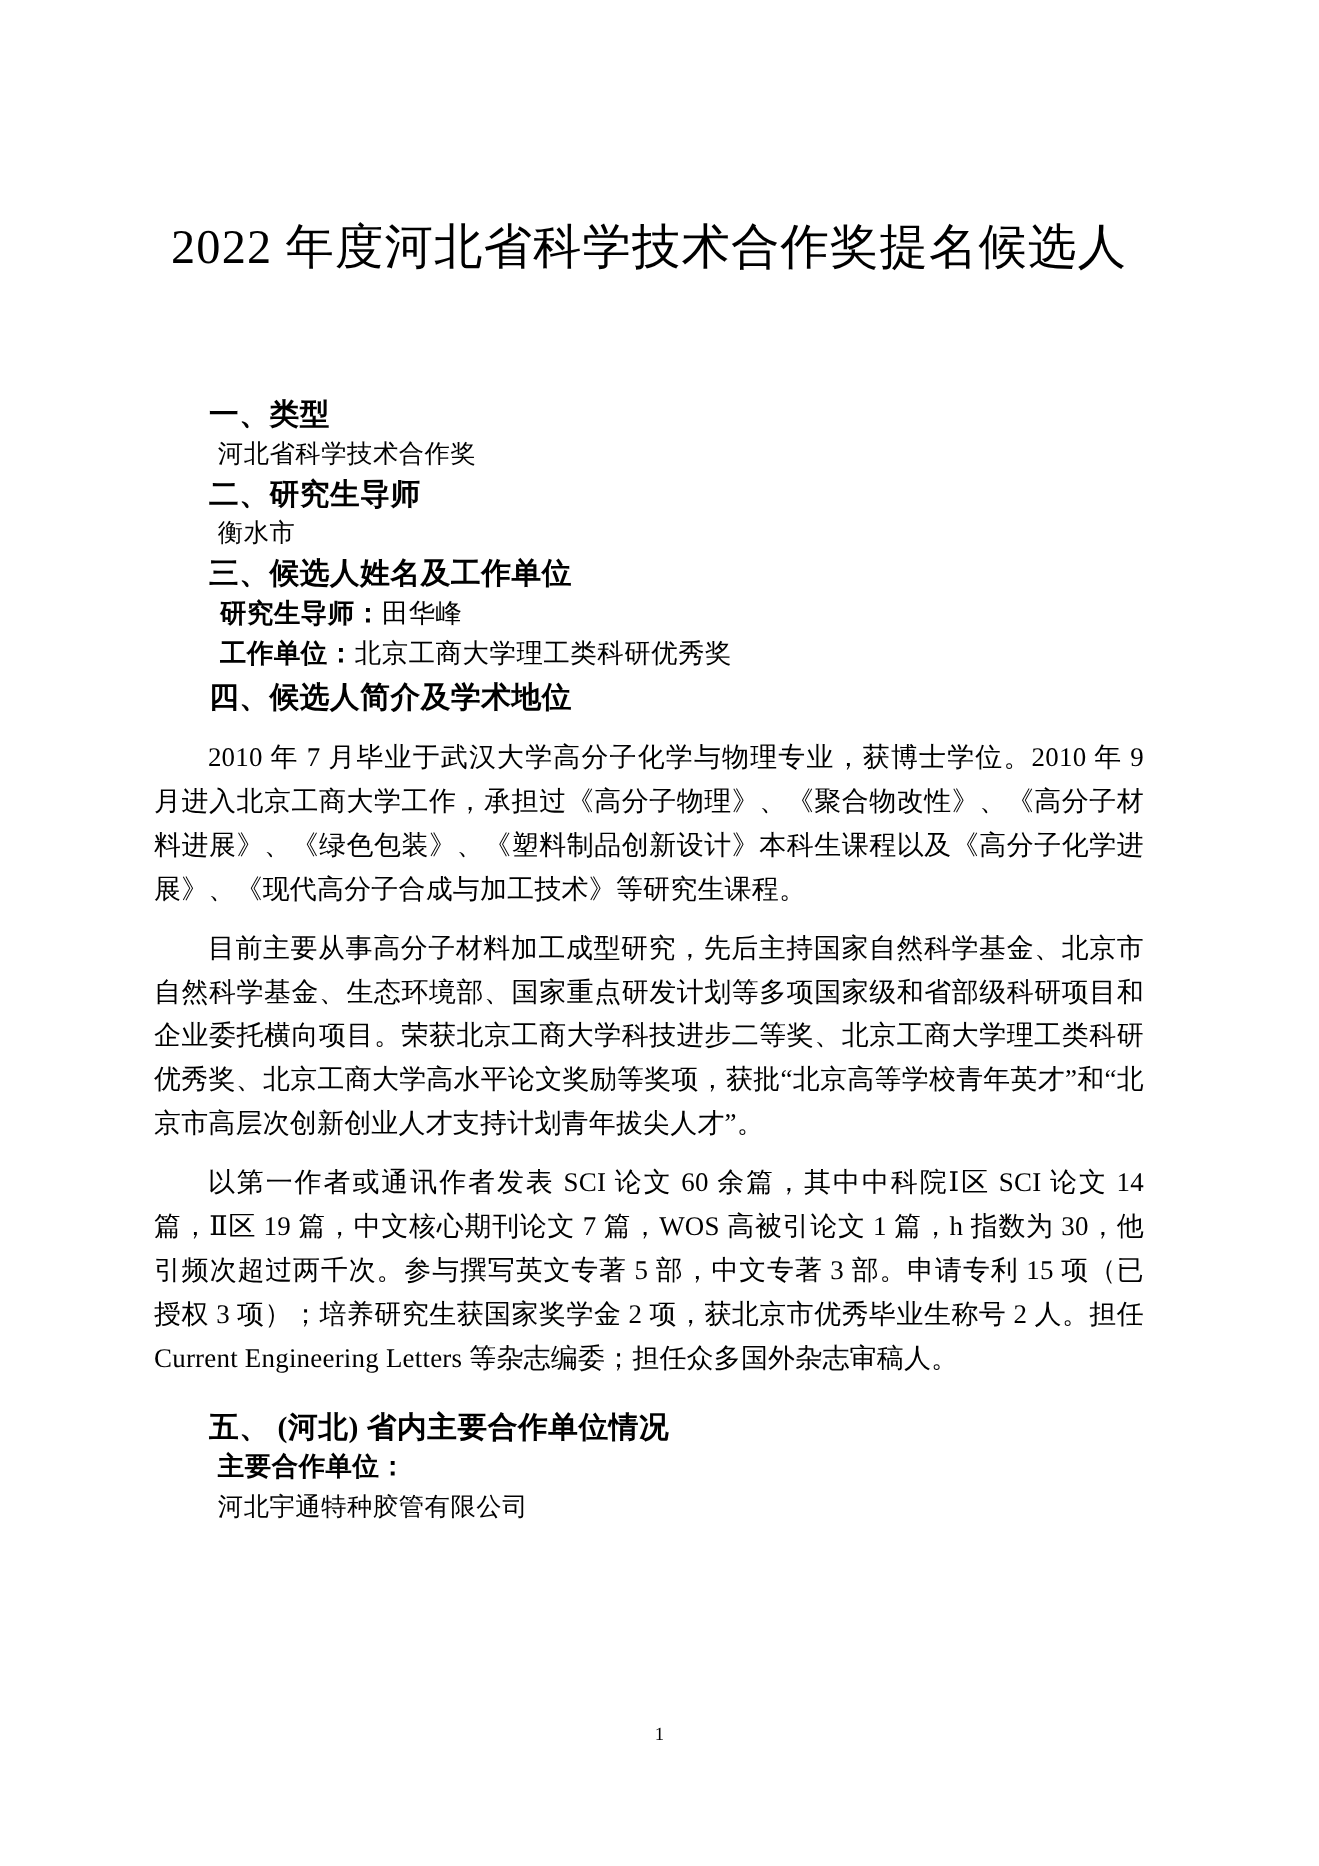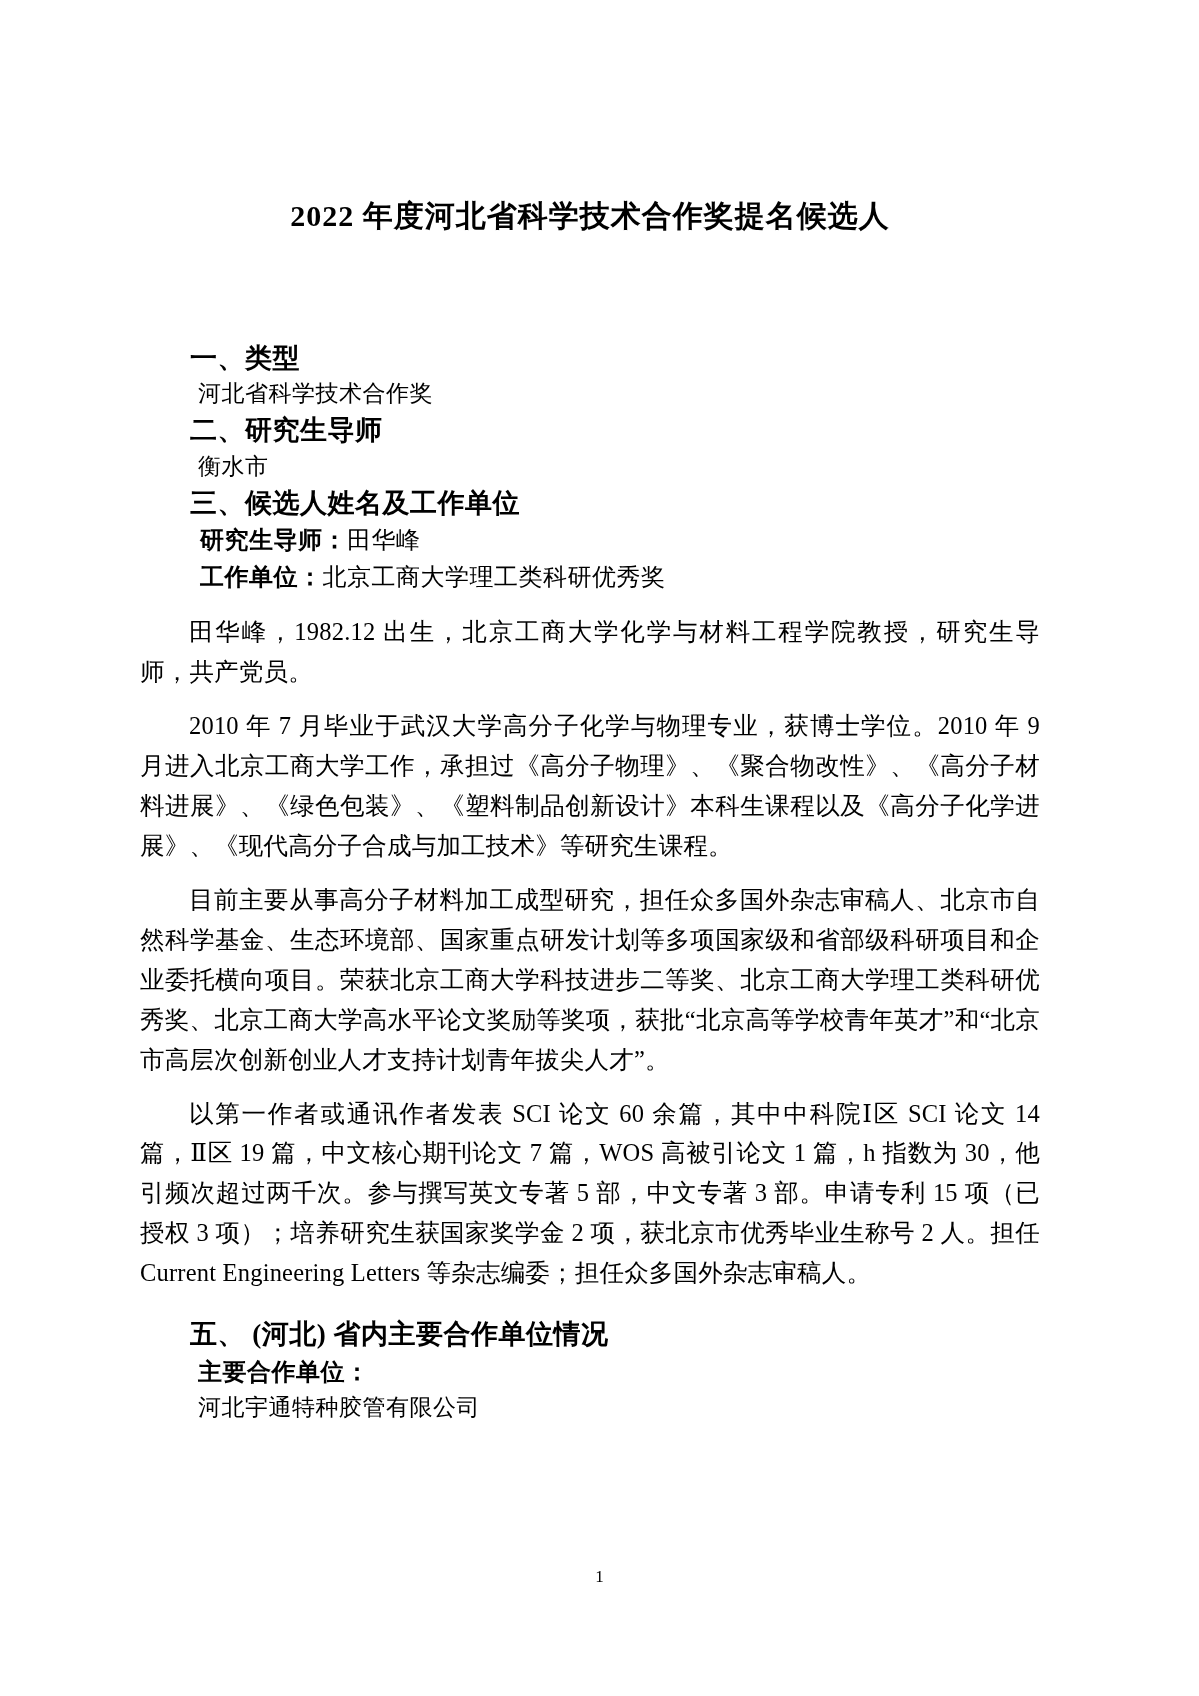--- a/index.html
+++ b/index.html
@@ -23,22 +23,22 @@
   .content {
     position: absolute;
     left: 140px;
     top: 0;
     width: 900px;
   }
 
   
   .doc-title {
     text-align: center;
-    font-size: 30px;
-    font-weight: bold;
+    font-size: 44px;
+    font-weight: normal;
     line-height: 1.3;
     letter-spacing: 1px;
     margin-top: 196px;
     margin-bottom: 0;
     white-space: nowrap;
   }
 
   
   .section-heading {
     font-size: 27px;
@@ -133,26 +133,26 @@
     <p class="value-line">衡水市</p>
 
     <h2 class="section-heading">三、候选人姓名及工作单位</h2>
     <p class="sub-line">
       <span class="lbl">研究生导师：</span><span class="val">田华峰</span>
     </p>
     <p class="sub-line">
       <span class="lbl">工作单位：</span><span class="val">北京工商大学理工类科研优秀奖</span>
     </p>
 
+    <h2 class="section-heading">四、候选人简介及学术地位</h2>
 
     <div class="spacer-sm"></div>
 
-    <p class="body-par">田华峰，1982.12 出生，北京工商大学化学与材料工程学院教授，研究生导师，共产党员。</p>
     <p class="body-par">2010 年 7 月毕业于武汉大学高分子化学与物理专业，获博士学位。2010 年 9 月进入北京工商大学工作，承担过《高分子物理》、《聚合物改性》、《高分子材料进展》、《绿色包装》、《塑料制品创新设计》本科生课程以及《高分子化学进展》、《现代高分子合成与加工技术》等研究生课程。</p>
-    <p class="body-par">目前主要从事高分子材料加工成型研究，担任众多国外杂志审稿人、北京市自然科学基金、生态环境部、国家重点研发计划等多项国家级和省部级科研项目和企业委托横向项目。荣获北京工商大学科技进步二等奖、北京工商大学理工类科研优秀奖、北京工商大学高水平论文奖励等奖项，获批“北京高等学校青年英才”和“北京市高层次创新创业人才支持计划青年拔尖人才”。</p>
+    <p class="body-par">目前主要从事高分子材料加工成型研究，先后主持国家自然科学基金、北京市自然科学基金、生态环境部、国家重点研发计划等多项国家级和省部级科研项目和企业委托横向项目。荣获北京工商大学科技进步二等奖、北京工商大学理工类科研优秀奖、北京工商大学高水平论文奖励等奖项，获批“北京高等学校青年英才”和“北京市高层次创新创业人才支持计划青年拔尖人才”。</p>
     <p class="body-par">以第一作者或通讯作者发表 SCI 论文 60 余篇，其中中科院Ⅰ区 SCI 论文 14 篇，Ⅱ区 19 篇，中文核心期刊论文 7 篇，WOS 高被引论文 1 篇，h 指数为 30，他引频次超过两千次。参与撰写英文专著 5 部，中文专著 3 部。申请专利 15 项（已授权 3 项）；培养研究生获国家奖学金 2 项，获北京市优秀毕业生称号 2 人。担任 Current Engineering Letters 等杂志编委；担任众多国外杂志审稿人。</p>
 
     <div class="spacer-md"></div>
 
     <h2 class="section-heading">五、 (河北) 省内主要合作单位情况</h2>
     <p class="bold-label">主要合作单位：</p>
     <p class="value-line">河北宇通特种胶管有限公司</p>
 
   </div>
 

